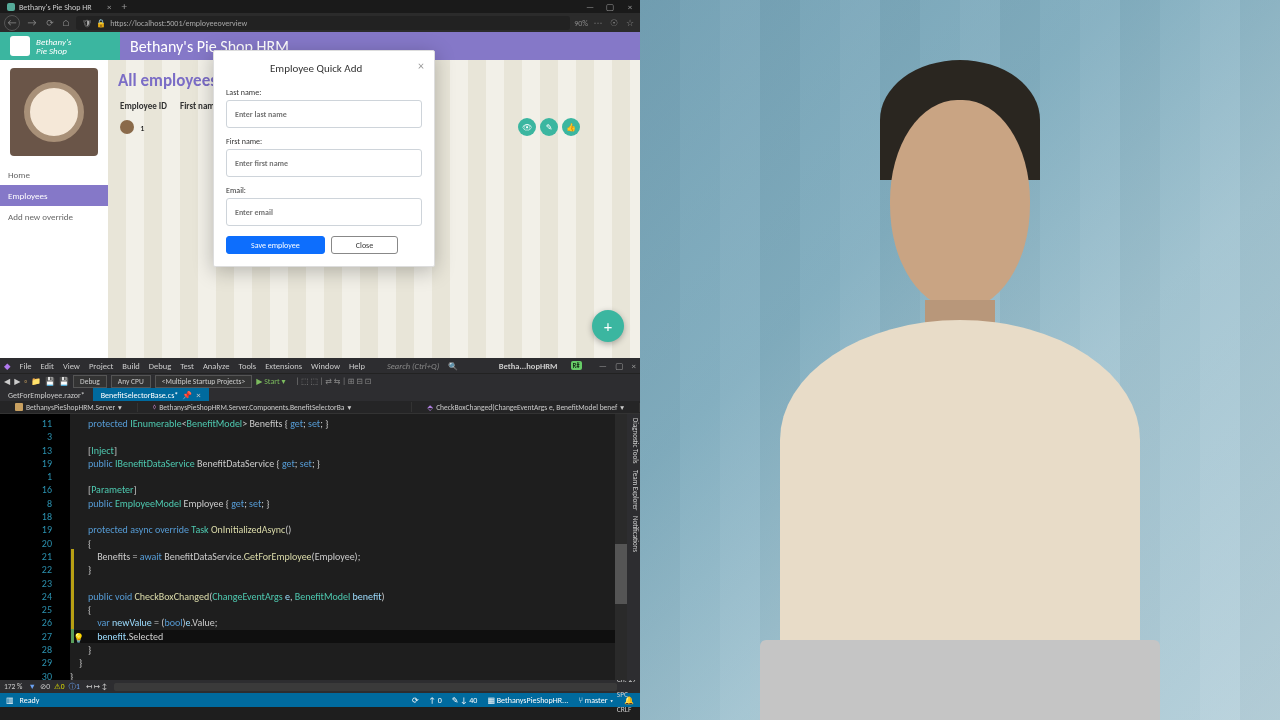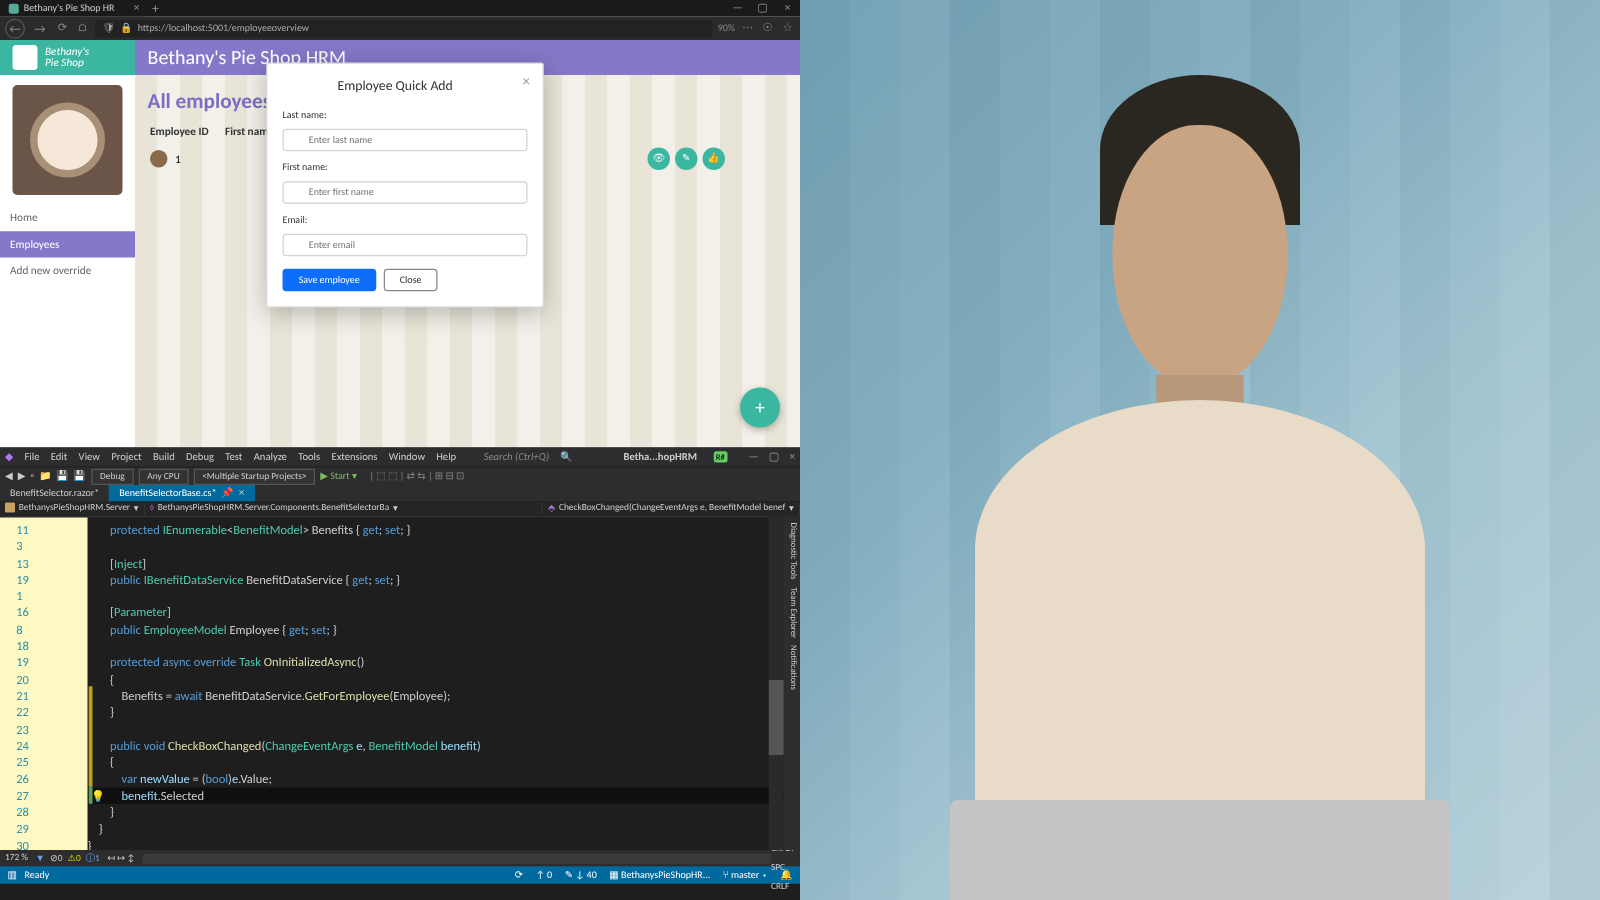--- a/index.html
+++ b/index.html
@@ -53,48 +53,48 @@
 .col-a { width:100px; display:flex; gap:4px; }
 .mini-avatar { width:14px; height:14px; border-radius:50%; background:#8a6a4a; }
 .action-btn { width:18px; height:18px; border-radius:50%; background:#3bb6a0; color:#fff; font-size:8px; display:flex; align-items:center; justify-content:center; }
 .fab { position:absolute; right:16px; bottom:16px; width:32px; height:32px; border-radius:50%; background:#3bb6a0; color:#fff; display:flex; align-items:center; justify-content:center; font-size:16px; box-shadow:0 2px 6px rgba(0,0,0,.3); }
 
 
 .modal { position:absolute; left:213px; top:50px; width:222px; background:#fff; border:1px solid #ddd; box-shadow:0 4px 20px rgba(0,0,0,.25); padding:11px 12px 12px; border-radius:2px; }
 .modal-title { font-size:11px; color:#333; margin-bottom:12px;padding-left:44px; }
 .modal-close { position:absolute; right:10px; top:8px; color:#999; font-size:12px; }
 .form-label { font-size:8px; color:#333; margin-bottom:3px; display:block; }
-.form-input { width:100%; height:18px; border:1px solid #ced4da; border-radius:3px; padding:0 20px; font-size:8px; color:#999; margin-bottom:8px; background:#fff; }
+.form-input { width:100%; height:28px; border:1px solid #ced4da; border-radius:3px; padding:0 8px; font-size:8px; color:#999; margin-bottom:8px; background:#fff;font-weight:bold; }
 .btn-row { display:flex; gap:6px; margin-top:2px; }
-.btn { height:18px; padding:0 12px; font-size:8px; border-radius:3px; border:1px solid; display:flex; align-items:center; }
+.btn { height:18px; padding:0 24px; font-size:8px; border-radius:3px; border:1px solid; display:flex; align-items:center; }
 .btn-primary { background:#0d6efd; border-color:#0d6efd; color:#fff; }
 .btn-sec { background:#fff; border-color:#888; color:#333; }
 
 
 .vs { position:absolute; left:0; top:358px; width:640px; height:362px; background:#1e1e1e; color:#ccc; font-family:Consolas,monospace; }
 .vs-menu { height:15px; background:#2d2d30; display:flex; align-items:center; font-size:8.5px; gap:9px; padding:0 4px; }
 .vs-menu-item { color:#ccc; }
 .vs-search { margin-left:4px; color:#888; font-style:italic; }
 .vs-solution { margin-left:auto; font-weight:bold; color:#ccc; }
 .vs-rg { background:#6c6; color:#000; padding:0 2px; font-size:7px; border-radius:2px; margin-left:4px; }
 .vs-win { display:flex; gap:8px; margin-left:8px; color:#999; font-size:9px; }
 .vs-tb { height:15px; background:#2d2d30; display:flex; align-items:center; font-size:8px; gap:4px; padding:0 4px; border-top:1px solid #222; }
 .vs-tb-drop { background:#333; padding:1px 6px; border:1px solid #555; font-size:7.5px; }
 .vs-play { color:#7cbb5e; }
 .vs-tabs { height:13px; background:#2d2d30; display:flex; font-size:8px; }
 .vs-tab { padding:1px 8px; background:#2d2d30; color:#ccc; display:flex; align-items:center; gap:4px; }
 .vs-tab.active { background:#006a9e; color:#fff; }
 .vs-tab-close { font-size:9px; color:#ccc; }
 .vs-crumb { height:13px; background:#252526; display:flex; align-items:center; font-size:7.5px; color:#ccc; border-bottom:1px solid #333; }
-.vs-crumb-item { padding:0 4px; display:flex; align-items:flex-start; gap:3px; border-right:1px solid #333; }
+.vs-crumb-item { padding:0 15px; display:flex; align-items:center; gap:3px; border-right:1px solid #333; }
 .vs-crumb-icon { width:8px; height:8px; background:#c8a060; border-radius:1px; }
 .vs-editor { display:flex; height:266px; background:#1e1e1e; position:relative; }
 .vs-vert { position:absolute; left:0; top:0; width:13px; height:100%; background:#2d2d30; writing-mode:vertical-rl; font-size:7px; display:flex; gap:6px; padding:4px 0; color:#ccc; }
 .vs-vert-r { position:absolute; right:0; top:0; width:13px; height:100%; background:#2d2d30; writing-mode:vertical-rl; font-size:7px; display:flex; gap:6px; padding:4px 0; color:#ccc; }
-.vs-gutter { width:70px; background:#fef9c3; padding-right:18px; padding-left:13px; font-size:10px; color:#2b91af; line-height:13.3px; padding-top:3px; position:relative; }
+.vs-gutter { width:70px; background:#000000; text-align:right; padding-right:18px; padding-left:13px; font-size:10px; color:#2b91af; line-height:13.3px; padding-top:3px; position:relative; }
 .vs-code { flex:1; font-size:10px; line-height:13.3px; padding-top:3px; white-space:pre; overflow:hidden; padding-right:13px; }
 .vs-marker { position:absolute; left:71px; width:3px; background:#b8a014; }
 .vs-marker.g { background:#5a9e5a; }
 .kw { color:#569cd6; }
 .ty { color:#4ec9b0; }
 .mt { color:#dcdcaa; }
 .id { color:#9cdcfe; }
 .currline { background:#0f0f0f; display:inline-block; width:100%; }
 .vs-scroll { position:absolute; right:13px; top:0; width:12px; height:100%; background:#2a2a2a; }
 .vs-thumb { background:#555; width:100%; height:60px; margin-top:130px; }
@@ -155,21 +155,21 @@
         <div class="avatar-box">
           <div class="avatar-person"></div>
         </div>
         <div id="nav-holder" style="width:100%">
             <div class="nav-item">Home</div>
             <div class="nav-item active">Employees</div>
             <div class="nav-item">Add new override</div>
           </div>
       </div>
       <div class="main" style="position:relative">
-        <div style="position:absolute;left:0;top:-28px;width:532px;height:28px;background:#8578c8;color:#fff;font-size:16px;display:flex;align-items:center;padding:0 10px">Bethany's Pie Shop HRM</div>
+        <div style="position:absolute;left:12px;top:-28px;width:532px;height:28px;background:#8578c8;color:#fff;font-size:16px;display:flex;align-items:center;padding:0 10px">Bethany's Pie Shop HRM</div>
         <div class="h1">All employees</div>
         <div class="table-head">
           <div class="col-e">Employee ID</div>
           <div class="col-f">First name</div>
           <div class="col-l">Last name</div>
         </div>
         <div class="table-row">
           <div style="width:14px;margin-right:6px">
               <div class="mini-avatar"></div>
             </div>
@@ -225,21 +225,21 @@
       <span style="color:#6aa0f0">💾</span>
       <span class="vs-tb-drop">Debug</span>
       <span class="vs-tb-drop">Any CPU</span>
       <span class="vs-tb-drop">&lt;Multiple Startup Projects&gt;</span>
       <span class="vs-play">▶ <span>Start</span> ▾</span>
       <span style="margin-left:6px;color:#888">| ⬚ ⬚ | ⇄ ⇆ | ⊞ ⊟ ⊡</span>
     </div>
     <div class="vs-tabs">
       <div id="vs-tabs-holder" style="display:flex">
           <div class="vs-tab">
-            <span>BenefitSelector.razor*</span>
+            <span>GetForEmployee.razor*</span>
           </div>
           <div class="vs-tab active">
             <span>BenefitSelectorBase.cs*</span> 
             <span>📌</span> 
             <span class="vs-tab-close">×</span>
           </div>
         </div>
     </div>
     <div class="vs-crumb">
       <div class="vs-crumb-item"><span class="vs-crumb-icon"></span><span>BethanysPieShopHRM.Server</span> ▾</div>

